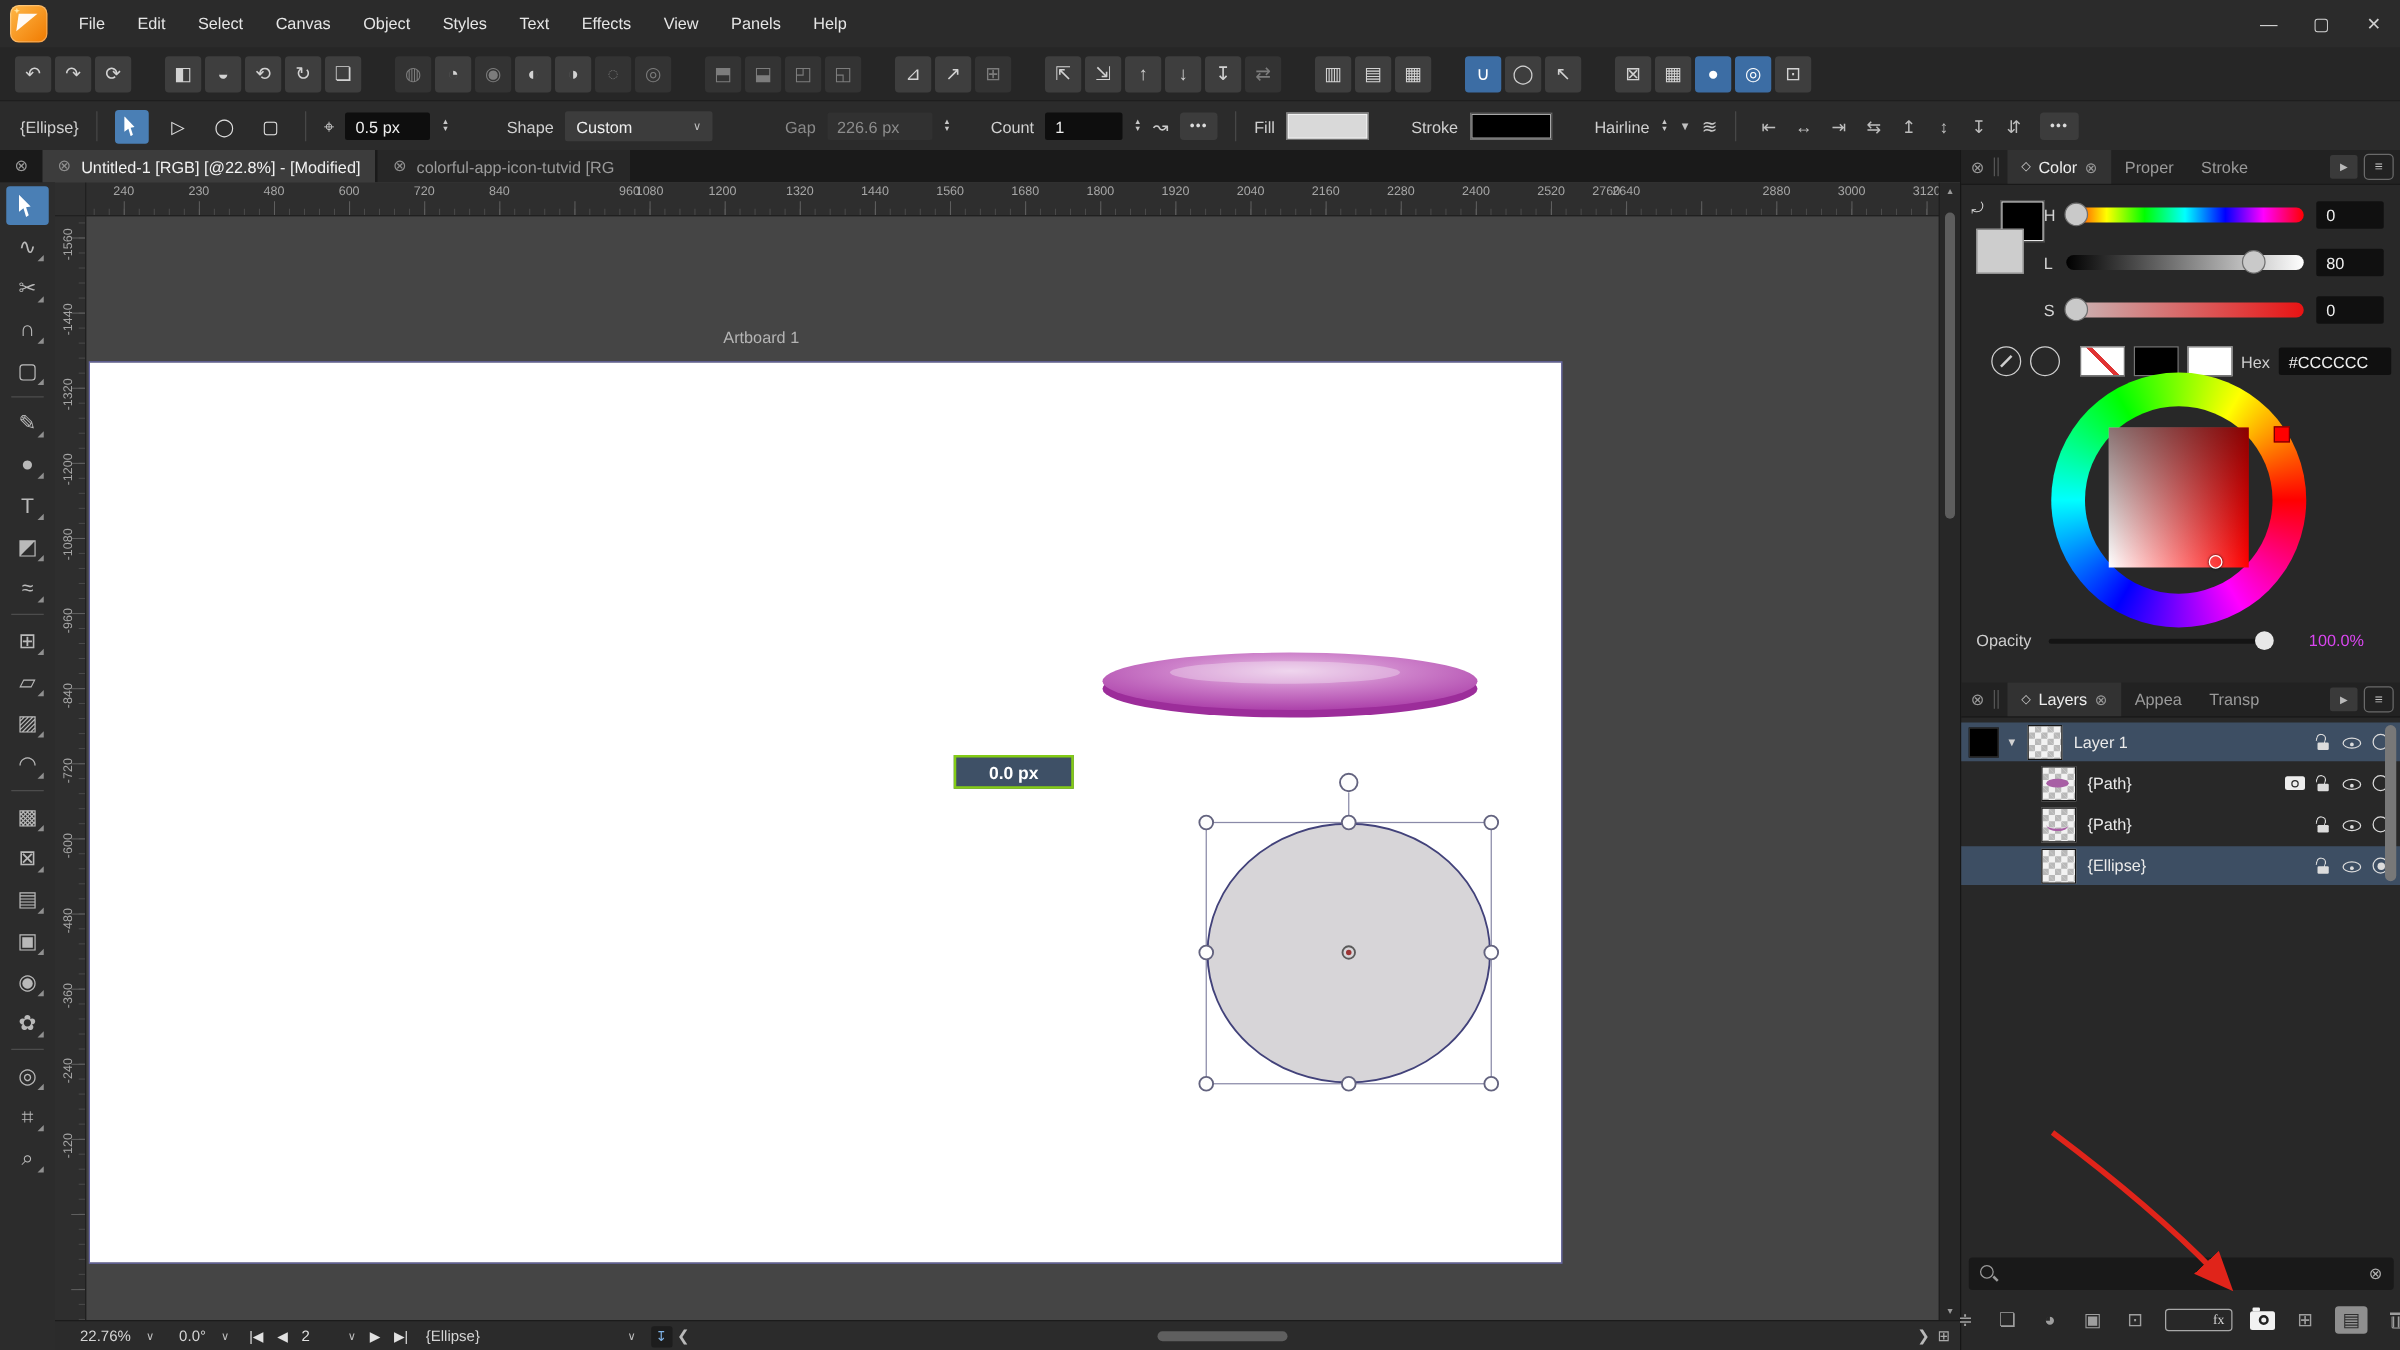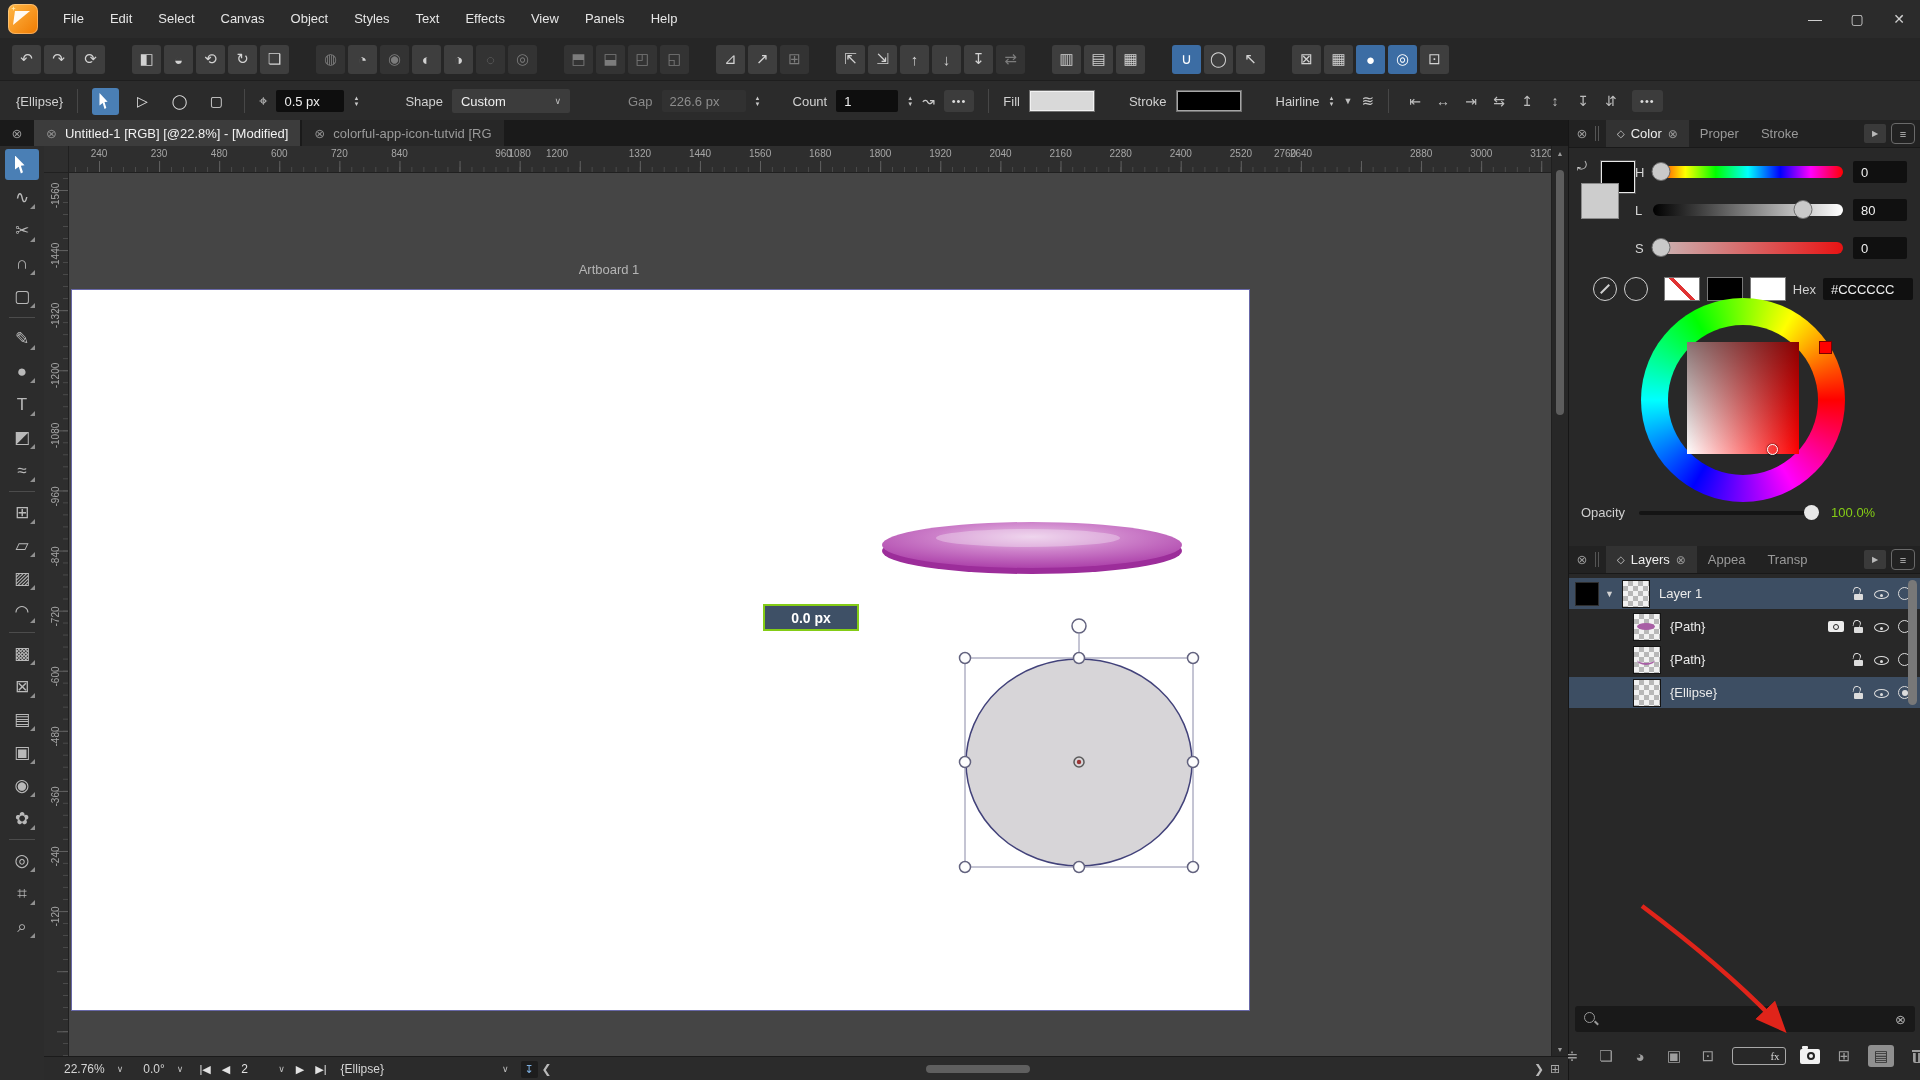--- a/index.html
+++ b/index.html
@@ -169,21 +169,21 @@
   .wheel::after{content:'';position:absolute;inset:27px;border-radius:50%;background:#282828;}
   .hsq{position:absolute;left:118px;top:195px;width:112px;height:112px;z-index:2;
        background:linear-gradient(to top,rgba(0,0,0,0),rgba(40,0,0,.55)),linear-gradient(to right,#fff,#f00);}
   .hsq-marker{position:absolute;left:198px;top:297px;width:9px;height:9px;border:1.5px solid #fff;border-radius:50%;
               box-shadow:0 0 2px #000;z-index:3;}
   .hue-marker{position:absolute;left:250px;top:194px;width:11px;height:11px;background:#f00;border:1px solid #7a0000;z-index:3;}
   .op-row{position:absolute;left:12px;right:10px;top:358px;display:flex;align-items:center;}
   .op-label{color:#cfcfcf;}
   .op-track{position:relative;width:178px;height:4px;background:#141414;border-radius:2px;margin:0 10px 0 14px;}
   .op-handle{position:absolute;right:-2px;top:-6px;width:15px;height:15px;border-radius:50%;background:#e8e8e8;}
-  .op-value{color:#84cc16;margin-left:4px;text-align:center;}
+  .op-value{color:#d946ef;margin-left:20px;text-align:center;}
 
   
   .lay-head{top:426px;}
   .layer-list{position:absolute;left:0;right:0;top:453px;padding-top:5px;}
   .lrow{height:31px;margin-bottom:2px;display:flex;align-items:center;padding:0 10px 0 6px;}
   .lrow.sel{background:#3d4e63;}
   .lrow.ind{padding-left:64px;}
   .lr-swatch{width:22px;height:22px;background:#000;border:1px solid #2e2e2e;margin-right:6px;flex:none;}
   .lr-caret{font-size:9px;color:#d2d2d2;margin-right:8px;}
   .lr-thumb{width:26px;height:26px;border:1px solid #141414;margin-right:9px;position:relative;flex:none;
@@ -435,21 +435,21 @@
     <div class="ruler-corner"></div>
     <div class="ruler-h" id="ruler-h">
         <span class="rh-label" style="left: 31px;">240</span>
         <span class="rh-label" style="left: 91.1px;">230</span>
         <span class="rh-label" style="left: 151.2px;">480</span>
         <span class="rh-label" style="left: 211.3px;">600</span>
         <span class="rh-label" style="left: 271.4px;">720</span>
         <span class="rh-label" style="left: 331.5px;">840</span>
         <span class="rh-label" style="left: 391.6px; margin-left: 44px;">960</span>
         <span class="rh-label" style="left: 451.7px;">1080</span>
-        <span class="rh-label" style="left: 489px;">1200</span>
+        <span class="rh-label" style="left: 510px;">1200</span>
         <span class="rh-label" style="left: 571.9px;">1320</span>
         <span class="rh-label" style="left: 632px;">1440</span>
         <span class="rh-label" style="left: 692.1px;">1560</span>
         <span class="rh-label" style="left: 752.2px;">1680</span>
         <span class="rh-label" style="left: 812.3px;">1800</span>
         <span class="rh-label" style="left: 872.4px;">1920</span>
         <span class="rh-label" style="left: 932.5px;">2040</span>
         <span class="rh-label" style="left: 992.6px;">2160</span>
         <span class="rh-label" style="left: 1052.7px;">2280</span>
         <span class="rh-label" style="left: 1112.8px;">2400</span>

